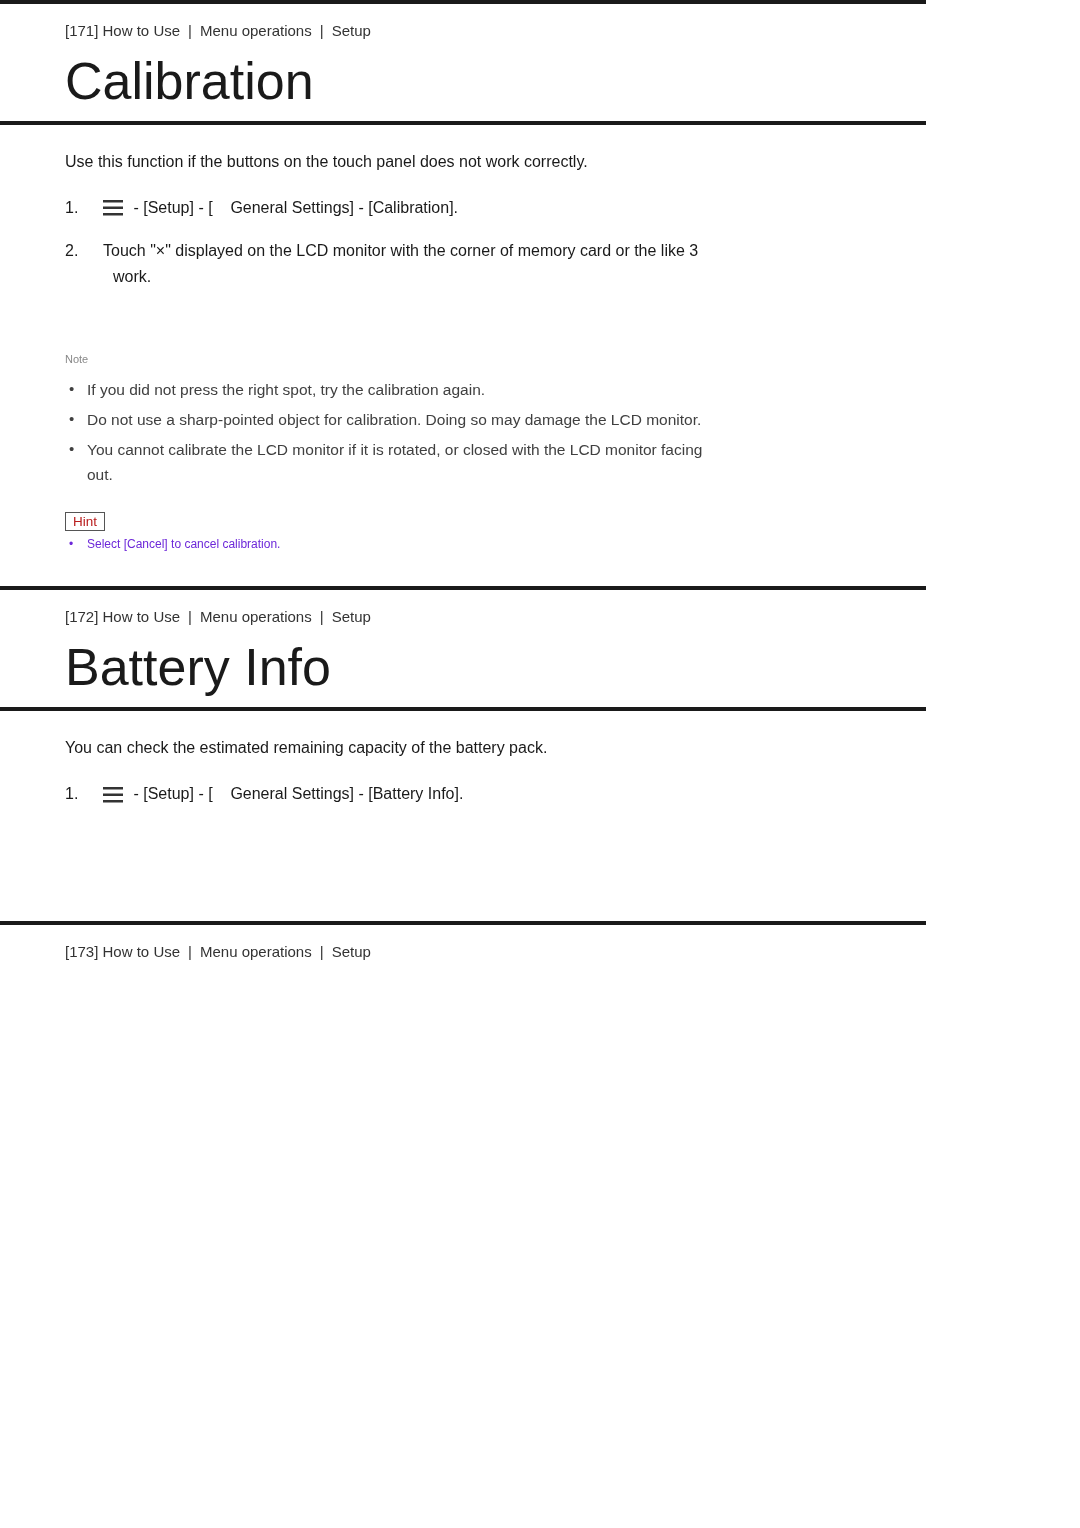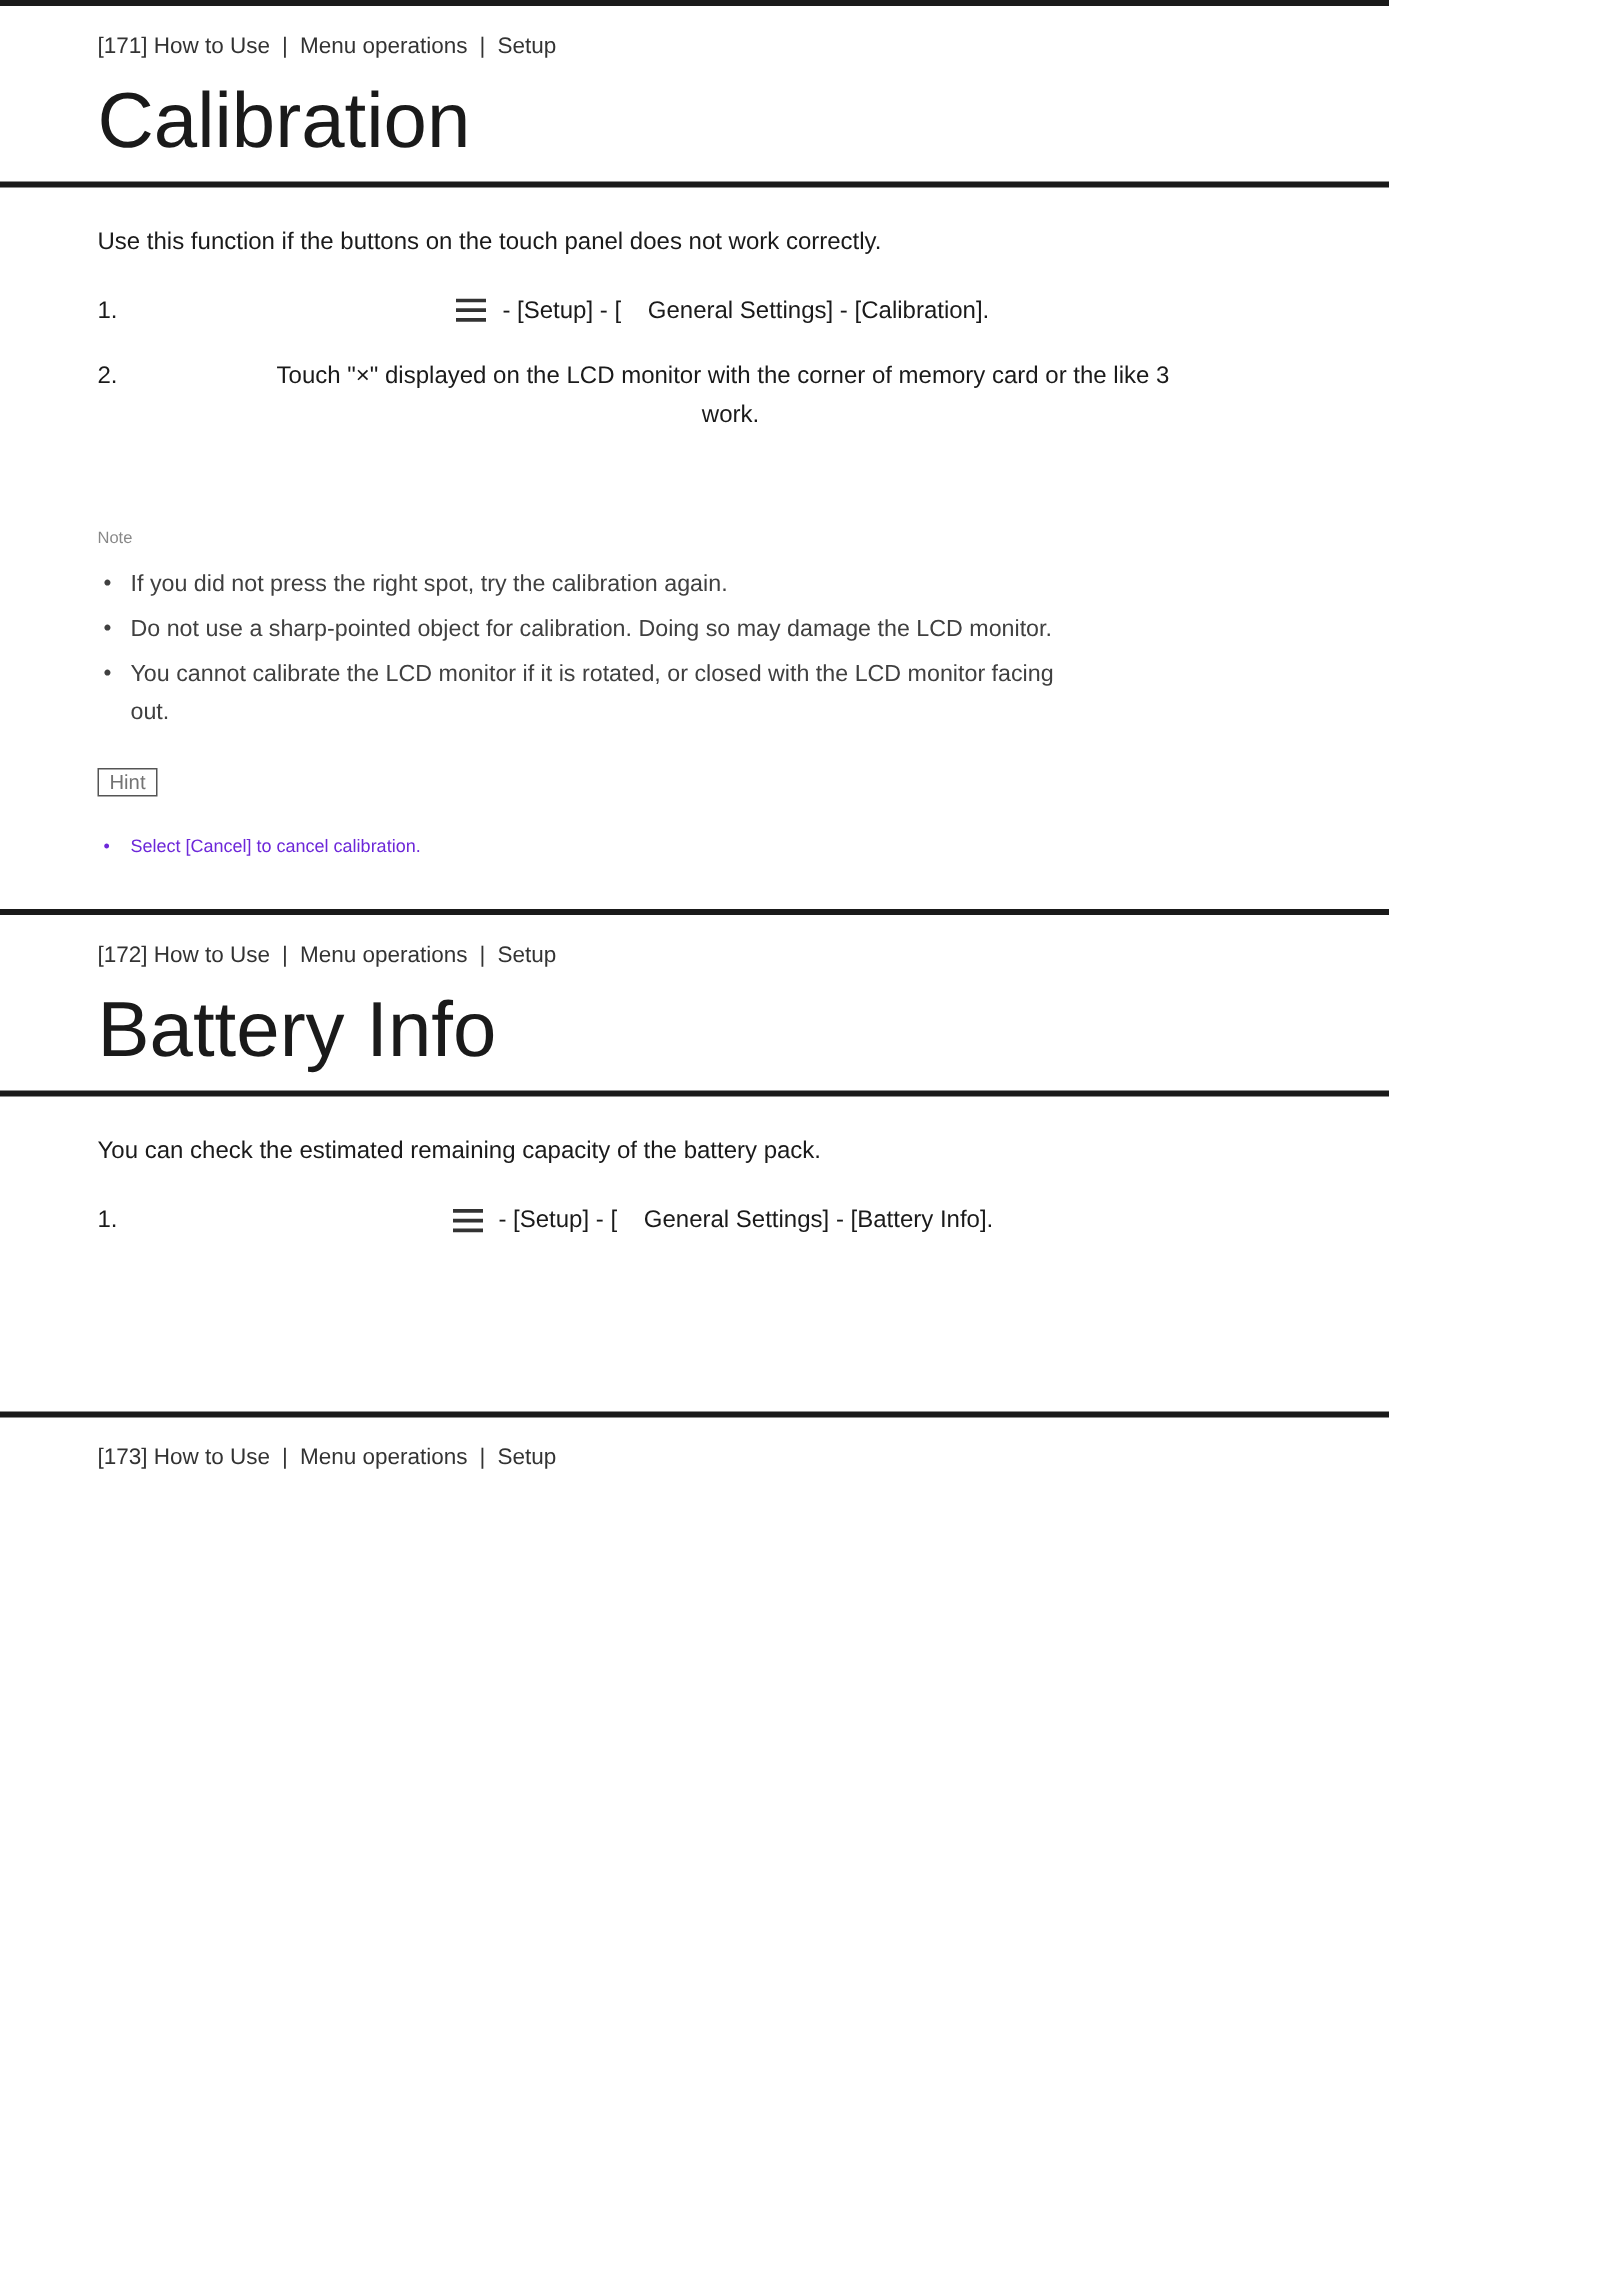--- a/index.html
+++ b/index.html
@@ -74,21 +74,20 @@
       align-items: flex-start;
     }
 
     .step-num {
       min-width: 30px;
       font-size: 16px;
     }
 
     .step-content {
       flex: 1;
-      text-align: center;
     }
 
     .step-content .indent {
       display: block;
       margin-left: 10px;
     }
 
     .note-section {
       padding: 30px 0 10px 0;
     }
@@ -120,22 +119,22 @@
       left: 4px;
       top: 2px;
       font-size: 15px;
     }
 
     .hint-box {
       border: 1px solid #555;
       display: inline-block;
       padding: 1px 7px;
       font-size: 13.5px;
-      color: #737373;
-      margin-bottom: 22px;
+      color: #b91c1c;
+      margin-bottom: 2px;
       margin-top: 6px;
     }
 
     .hint-list {
       list-style: none;
       padding: 0;
       margin: 0 0 20px 0;
     }
 
     .hint-list li {

